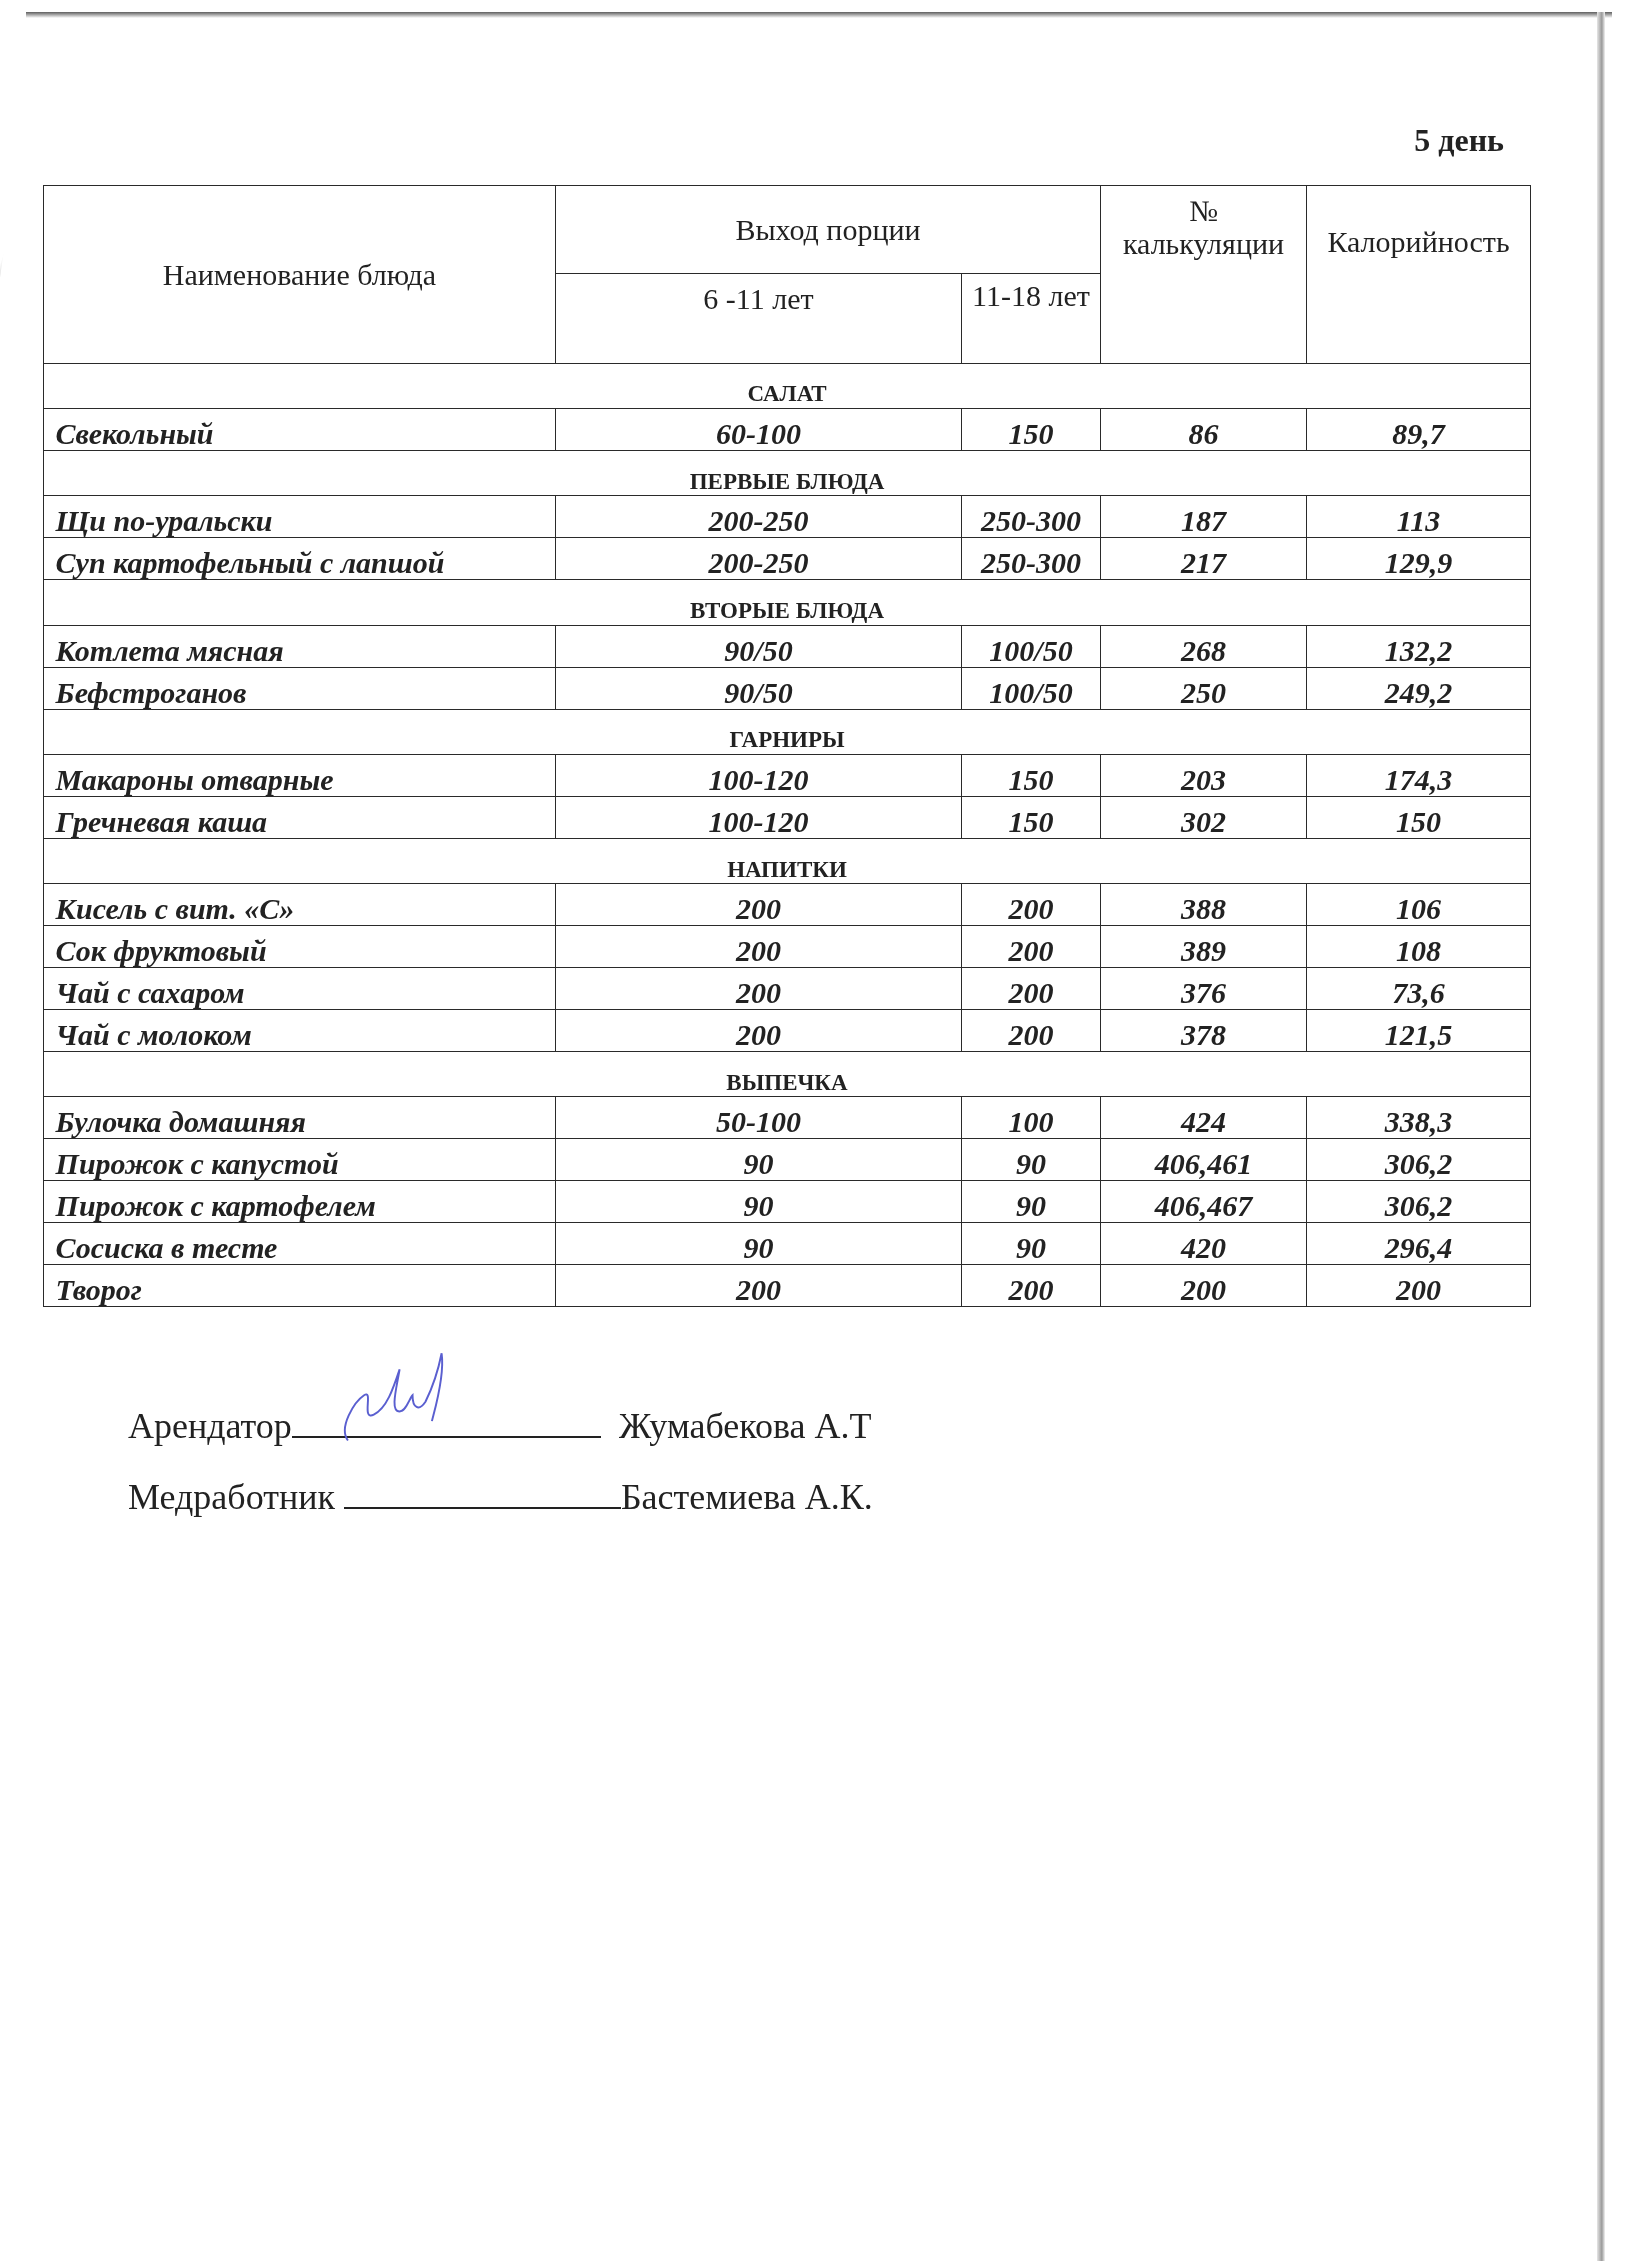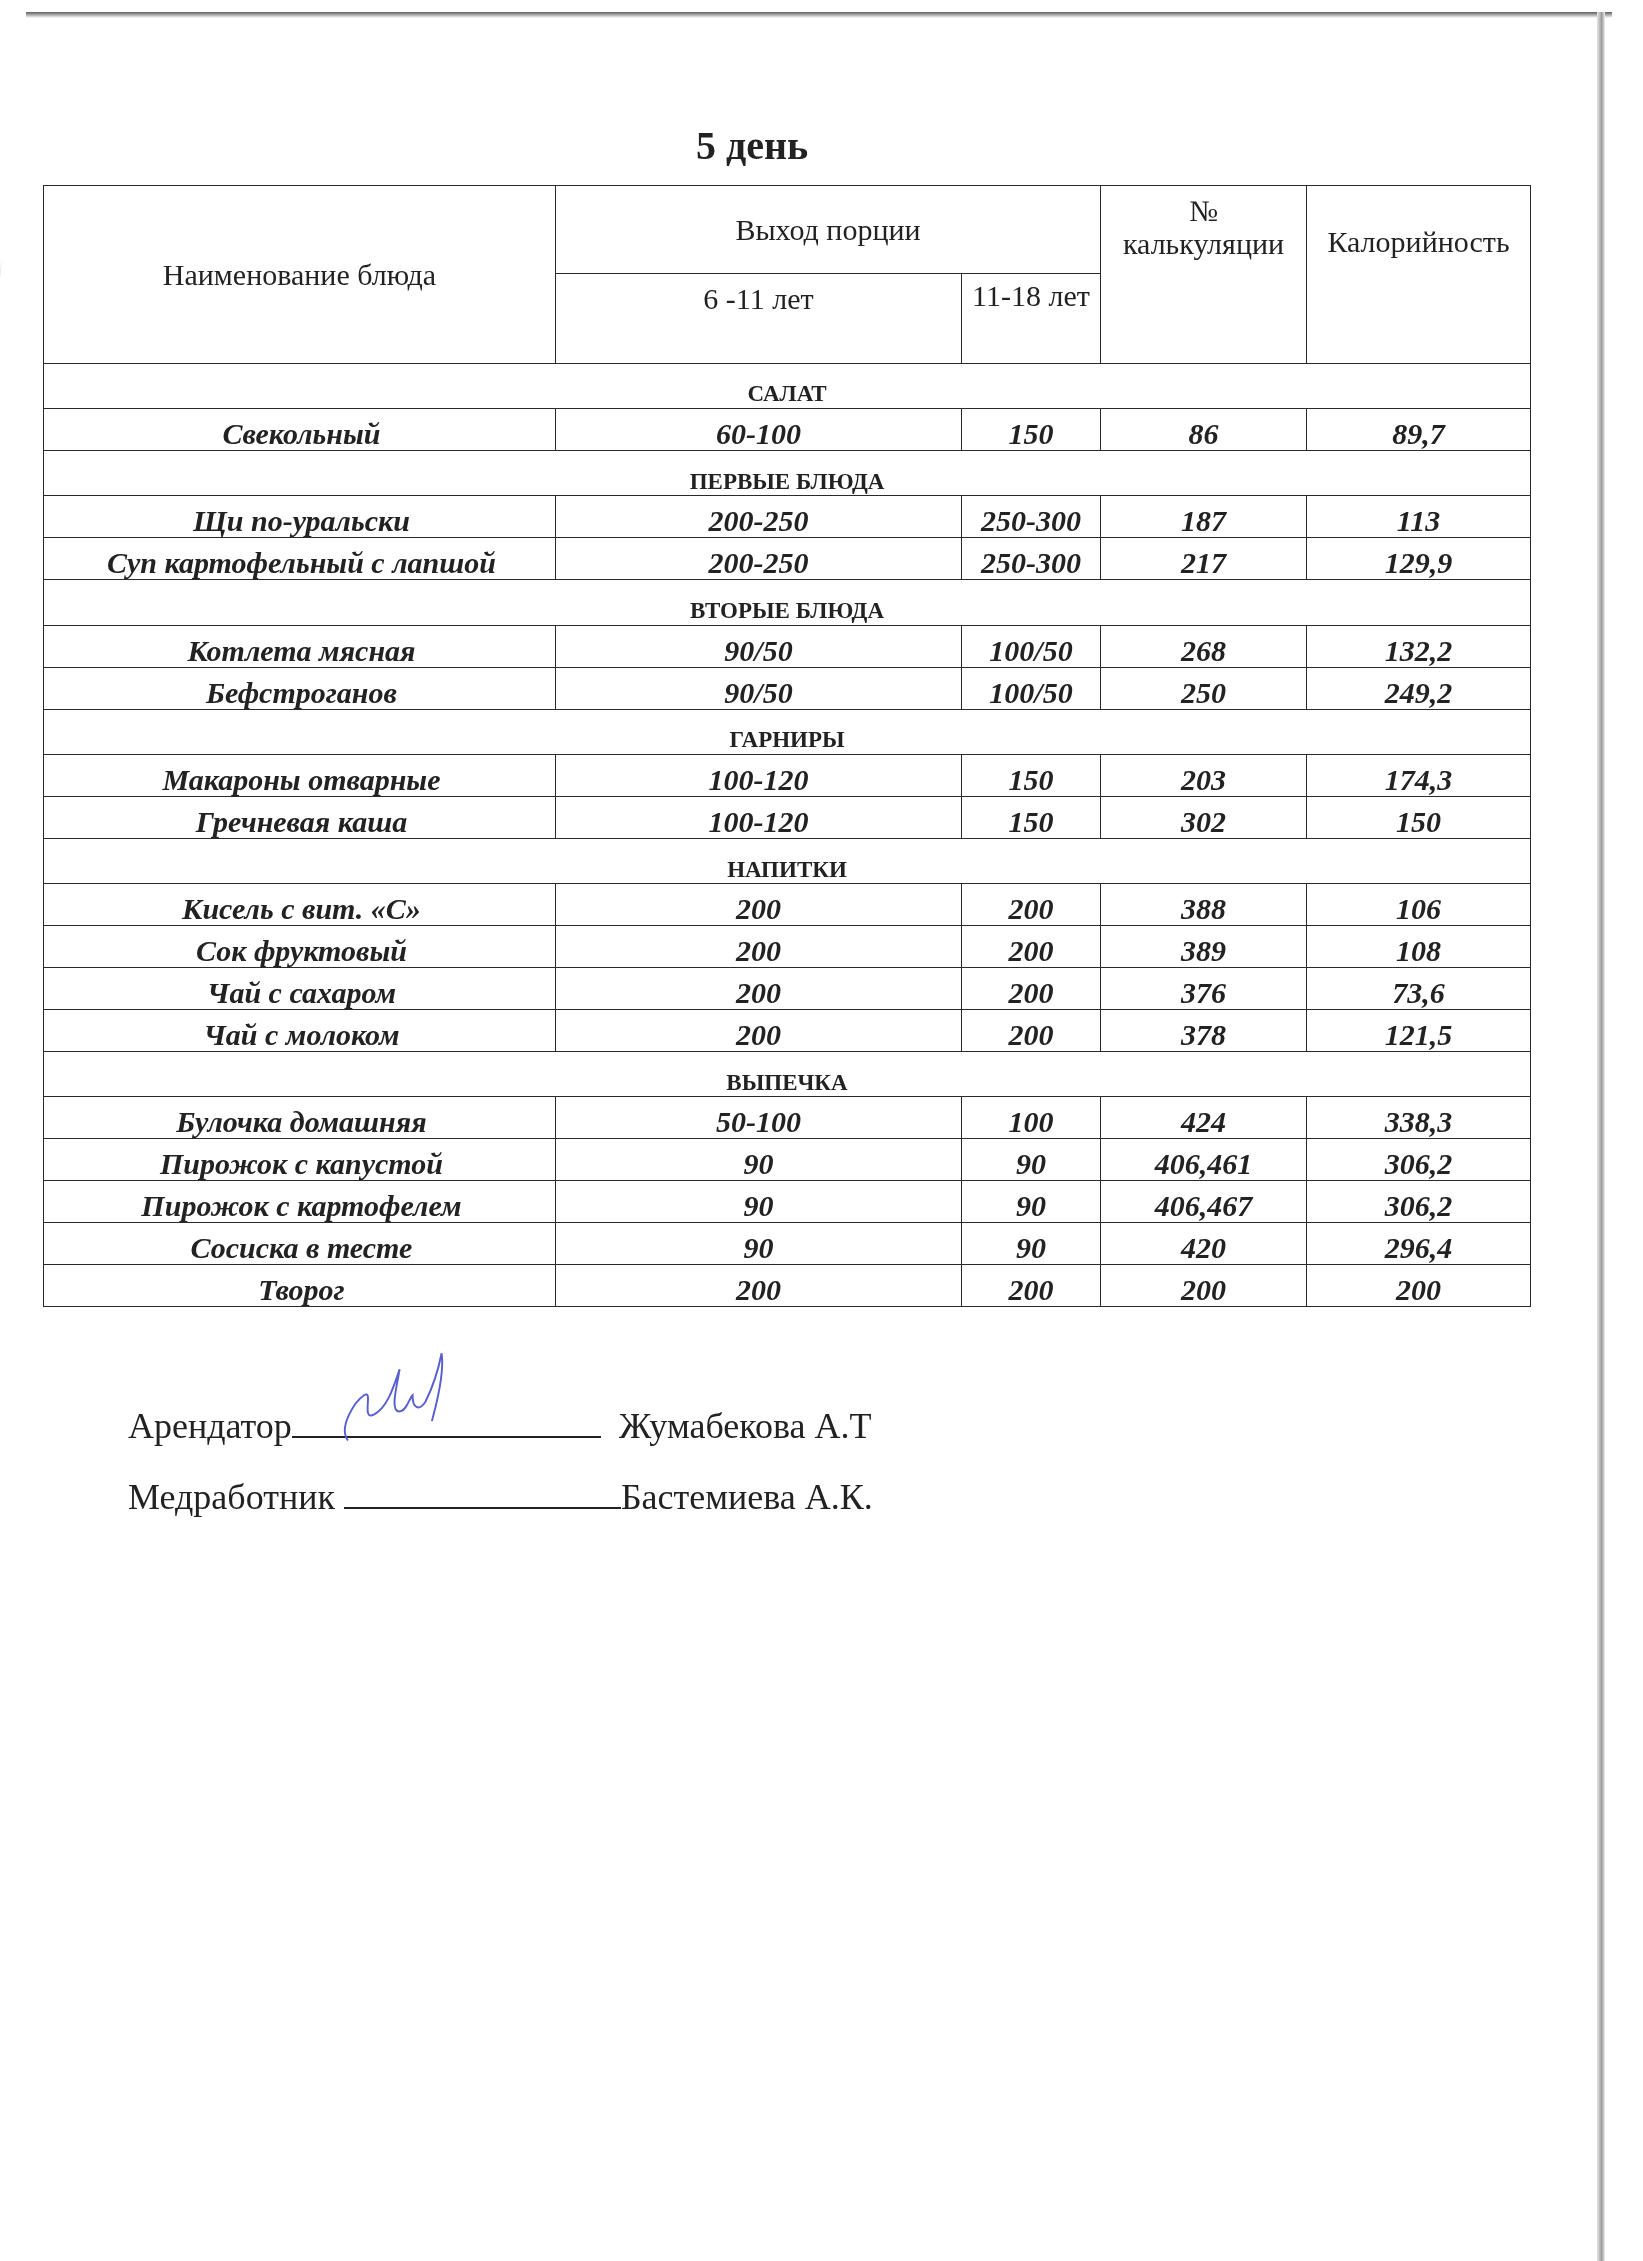--- a/index.html
+++ b/index.html
@@ -17,21 +17,21 @@
   .scan-edge-top {
     position: absolute; left: 26px; top: 11.6px; width: 1586px; height: 6.4px;
     background: linear-gradient(to bottom, rgba(40,40,40,0.75), rgba(255,255,255,0));
   }
   .scan-edge-right {
     position: absolute; left: 1597px; top: 11.6px; width: 7.7px; height: 2250px;
     background: linear-gradient(to right, #e6e6e6, #9a9a9a 60%, #f2f2f2);
   }
   .title {
     position: absolute; left: 0; width: 1504px; top: 122px;
-    text-align: center; font-size: 40px; font-weight: bold;
+    text-align: right; font-size: 32px; font-weight: bold;
   }
   table.menu {
     position: absolute; left: 43px; top: 185px; width: 1486px;
     border-collapse: collapse; table-layout: fixed;
   }
   table.menu td, table.menu th {
     border: 1.9px solid #2a2a2a; padding: 0 7.7px; font-size: 30px;
     vertical-align: bottom; line-height: 1.1;
   }
   table.menu th { font-weight: normal; text-align: center; vertical-align: middle; }
@@ -40,21 +40,21 @@
   col.c-y2 { width: 139px; }
   col.c-num { width: 206px; }
   col.c-cal { width: 224px; }
   tr.h1 th { height: 87px; }
   tr.h2 th { height: 81px; }
   tr.cat td {
     height: 43px; text-align: center; font-weight: bold; font-size: 23px;
     vertical-align: bottom; padding-bottom: 1.3px;
   }
   tr.item td { height: 41px; font-weight: bold; font-style: italic; }
-  tr.item td.name { text-align: center; padding-left: 11.6px; }
+  tr.item td.name { text-align: left; padding-left: 11.6px; }
   tr.item td.val { text-align: center; }
   .sign {
     position: absolute; left: 128px; font-size: 36px; white-space: nowrap;
   }
   .sign .line {
     display: inline-block; border-bottom: 2.6px solid #222; vertical-align: baseline;
   }
   .signature-svg { position: absolute; left: 335px; top: 1350px; width: 168px; height: 97px; }
 </style>
 </head>

